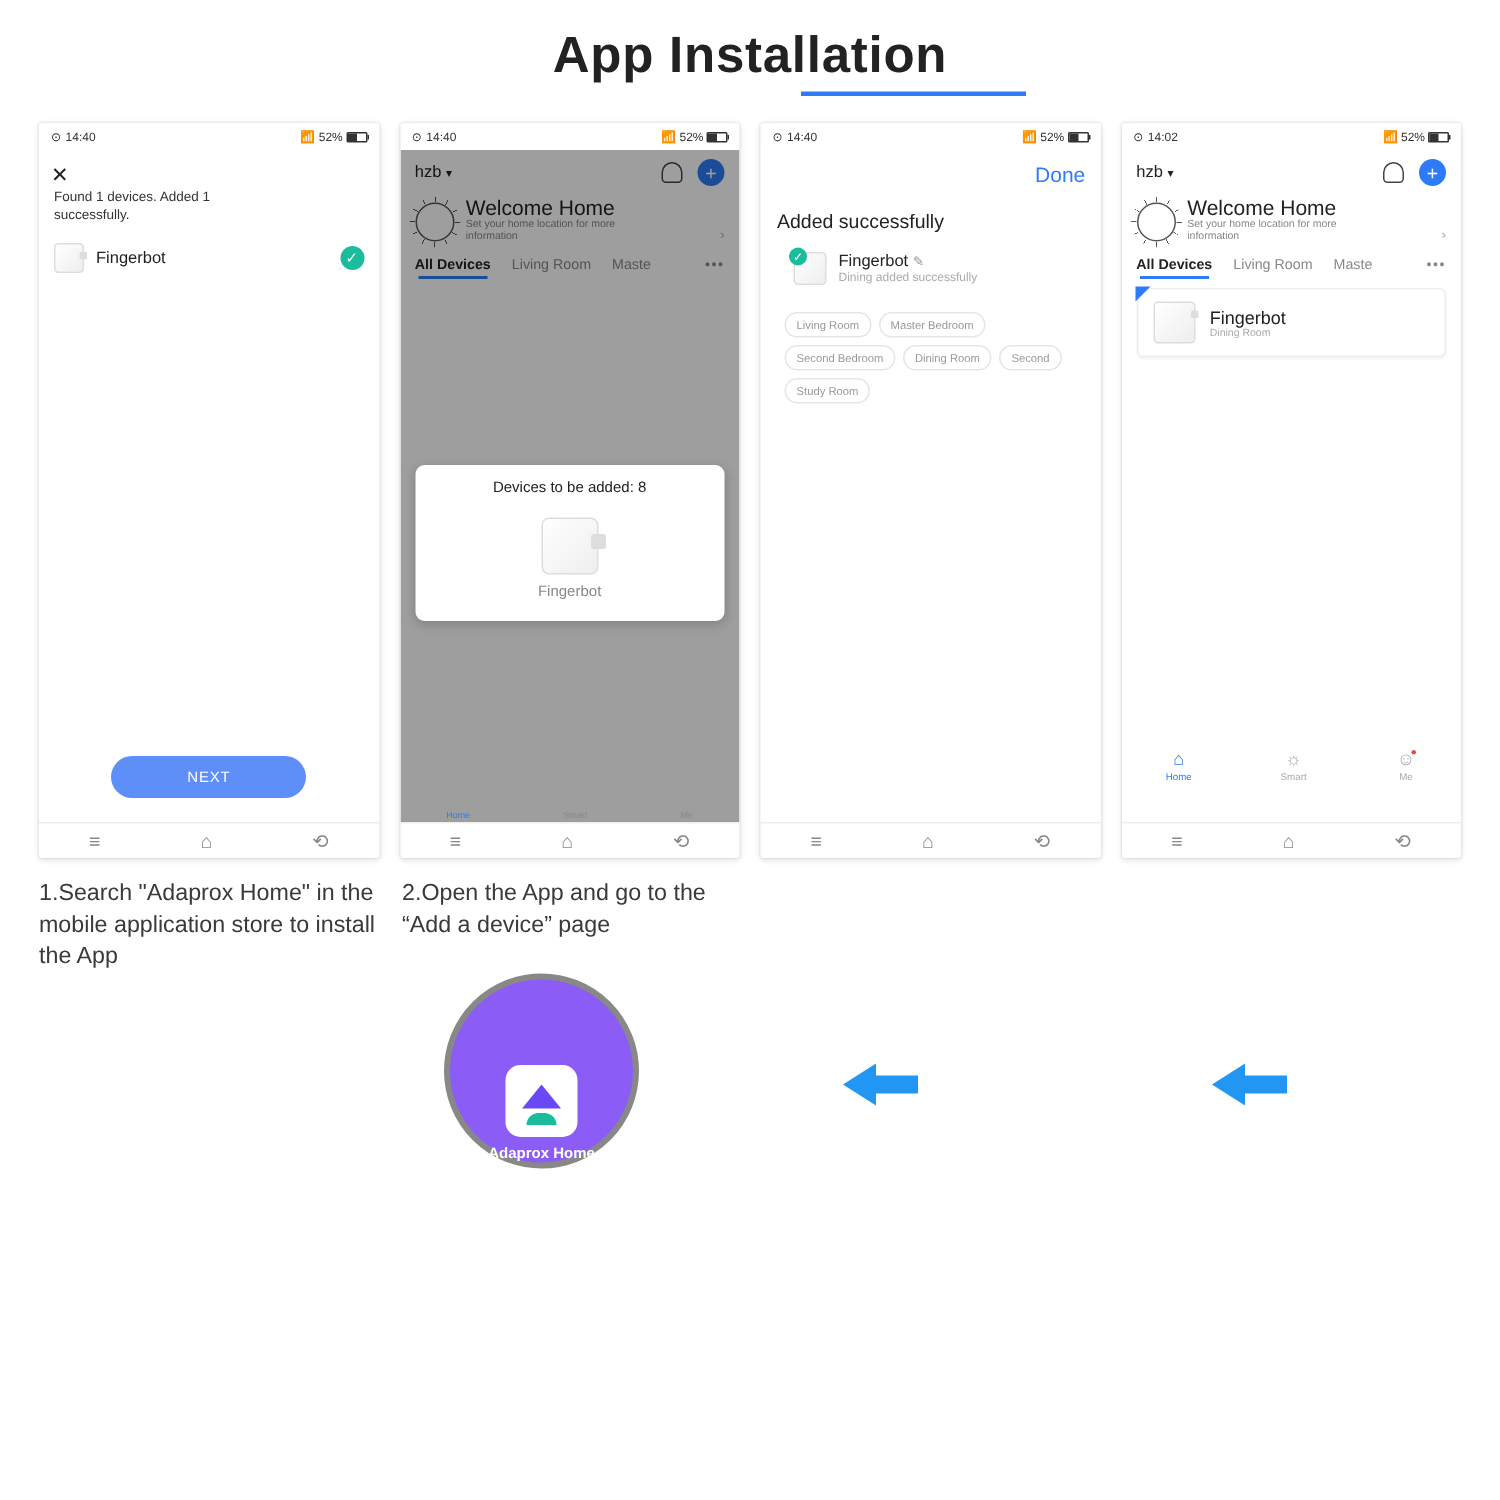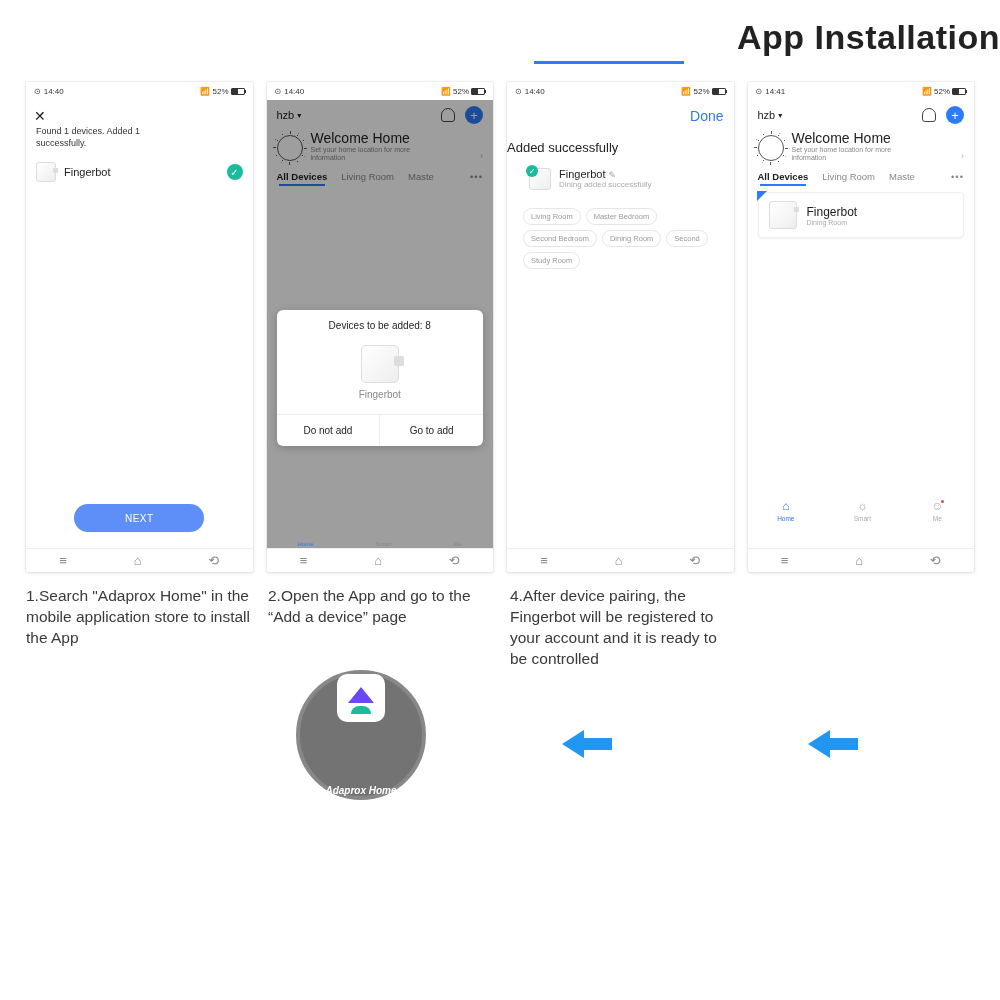--- a/index.html
+++ b/index.html
@@ -1,17 +1,17 @@
 <!DOCTYPE html>
 <html><head>
 <meta charset="utf-8">
 <style>
   * { box-sizing: border-box; margin: 0; padding: 0; }
   body { font-family: -apple-system, "Segoe UI", Arial, sans-serif; background: #fff; width: 1000px; height: 1000px; position: relative; color: #222; }
-  .title { text-align: right; font-size: 34px; font-weight: 700; padding-top: 18px; padding-bottom: 4px; letter-spacing: .5px; }
+  .title { text-align: center; font-size: 34px; font-weight: 700; padding-top: 18px; padding-bottom: 4px; letter-spacing: .5px; }
   .title-underline { width: 150px; height: 3px; background: #2d7bf6; margin: 0 auto 18px auto; margin-left: 534px; }
   .screens { display: flex; gap: 14px; padding: 0 26px; }
   .phone { width: 228px; height: 490px; background: #fff; border-radius: 2px; box-shadow: 0 1px 4px rgba(0,0,0,.12), 0 0 0 1px rgba(0,0,0,.04); position: relative; overflow: hidden; display: flex; flex-direction: column; }
   .statusbar { height: 18px; font-size: 8px; display: flex; justify-content: space-between; align-items: center; padding: 0 8px; color: #333; }
   .status-left { display: flex; align-items: center; gap: 3px; }
   .status-right { display: flex; align-items: center; gap: 2px; }
   .battery { width: 14px; height: 7px; border: 1px solid #333; border-radius: 1px; position: relative; }
   .battery::after { content:""; position:absolute; right:-2px; top:1px; width:1px; height:3px; background:#333; }
   .battery .fill { position:absolute; left:0; top:0; bottom:0; width:50%; background:#333; }
   .navbar { height: 24px; display: flex; justify-content: space-around; align-items: center; border-top: 1px solid #eee; }
@@ -47,21 +47,21 @@
   .modal-title { text-align:center; font-size:10px; padding:10px 0 6px 0; }
   .modal-device { display:flex; flex-direction:column; align-items:center; padding:8px 0 14px 0; gap:6px; }
   .modal-device .dev-icon-lg { width:38px; height:38px; background:linear-gradient(135deg,#fff,#eee); border:1px solid #ddd; border-radius:5px; position:relative; }
   .modal-device .dev-icon-lg::after { content:""; position:absolute; right:-6px; top:10px; width:10px; height:10px; background:#ddd; border-radius:2px; }
   .modal-buttons { display:flex; border-top:1px solid #eee; }
   .modal-buttons div { flex:1; text-align:center; font-size:10px; padding:10px 0; }
   .modal-buttons div:first-child { border-right:1px solid #eee; }
   .tabbar-mini { position:absolute; bottom:0; left:0; right:0; display:flex; justify-content:space-around; font-size:6px; color:#2d7bf6; padding:2px 0; }
   
   .s3-done { position:absolute; top:8px; right:10px; color:#2d7bf6; font-size:14px; }
-  .s3-title { position:absolute; top:40px; left:0; font-size:13px; font-weight:500; }
+  .s3-title { position:absolute; top:40px; left:11px; font-size:13px; font-weight:500; }
   .s3-device { position:absolute; top:68px; left:22px; display:flex; gap:8px; align-items:flex-start; }
   .s3-device .di { width:22px; height:22px; background:linear-gradient(135deg,#fff,#eee); border:1px solid #ddd; border-radius:3px; position:relative; }
   .s3-device .check { position:absolute; left:-4px; top:-4px; width:12px; height:12px; background:#1abc9c; border-radius:50%; color:#fff; font-size:8px; display:flex; align-items:center; justify-content:center; }
   .s3-device .pencil { font-size:9px; color:#999; margin-left:3px; }
   .s3-device .sub { font-size:8px; color:#aaa; }
   .s3-rooms { position:absolute; top:108px; left:16px; right:16px; display:flex; flex-wrap:wrap; gap:5px; }
   .s3-rooms span { font-size:7.5px; color:#999; border:1px solid #e5e5e5; border-radius:10px; padding:3px 7px; }
   
   .s4-card { margin:8px 10px; background:#fff; border:1px solid #eee; border-radius:4px; box-shadow:0 1px 2px rgba(0,0,0,.06); padding:8px 10px; display:flex; gap:10px; align-items:center; position:relative; }
   .s4-card .corner { position:absolute; left:-2px; top:-2px; width:0; height:0; border-top:10px solid #2d7bf6; border-right:10px solid transparent; }
@@ -70,21 +70,21 @@
   .bottom-tabs { position:absolute; bottom:26px; left:0; right:0; display:flex; justify-content:space-around; font-size:6.5px; color:#aaa; }
   .bottom-tabs .bt { display:flex; flex-direction:column; align-items:center; gap:2px; }
   .bottom-tabs .bt.active { color:#2d7bf6; }
   .bt .ic { width:14px; height:14px; display:flex; align-items:center; justify-content:center; font-size:12px; }
   .bt .ic.dot::after { content:""; width:3px; height:3px; background:#e74c3c; border-radius:50%; position:absolute; margin-left:10px; margin-top:-10px; }
   
   .captions { display:flex; gap:14px; padding: 14px 26px 0 26px; }
   .captions div { width:228px; font-size:15.5px; line-height:1.35; color:#3a3a3a; }
   
   .bottom-row { position:relative; height:180px; }
-  .app-bubble { position:absolute; left:296px; top:0px; width:130px; height:130px; background:#737373; border-radius:50%; border:4px solid #888; display:flex; flex-direction:column; align-items:center; justify-content:space-between;font-style:italic; }
+  .app-bubble { position:absolute; left:296px; top:0px; width:130px; height:130px; background:#8b5cf6; border-radius:50%; border:4px solid #888; display:flex; flex-direction:column; align-items:center; justify-content:flex-end; }
   .app-bubble .app-icon { width:48px; height:48px; background:#fff; border-radius:10px; display:flex; align-items:center; justify-content:center; position:relative; }
   .app-bubble .app-icon .arrow-shape { width:0; height:0; border-left:13px solid transparent; border-right:13px solid transparent; border-bottom:16px solid #6a48f5; position:relative; top:-3px; }
   .app-bubble .app-icon .arc { position:absolute; bottom:8px; width:20px; height:8px; background:#1abc9c; border-radius:10px 10px 0 0; }
   .app-bubble .label { color:#fff; font-size:10px; font-weight:700; margin-top:6px; }
   .big-arrow { position:absolute; width:50px; height:28px; }
   .big-arrow .shaft { position:absolute; right:0; top:8px; width:30px; height:12px; background:#2196f3; }
   .big-arrow .head { position:absolute; left:0; top:0; width:0; height:0; border-top:14px solid transparent; border-bottom:14px solid transparent; border-right:22px solid #2196f3; }
   .arrow-3 { left:562px; top:60px; }
   .arrow-4 { left:808px; top:60px; }
 </style>
@@ -163,24 +163,20 @@
         <span>Maste</span>
         <span class="dots">•••</span>
       </div>
       <div class="dim-overlay"></div>
       <div class="modal">
         <div class="modal-title">Devices to be added: 8</div>
         <div class="modal-device">
           <div class="dev-icon-lg"></div>
           <div style="font-size:10px;color:#888;">Fingerbot</div>
         </div>
-        <div class="modal-buttons">
-          <div>Do not add</div>
-          <div>Go to add</div>
-        </div>
       </div>
       <div class="tabbar-mini" style="bottom:-1px;">
         <span>Home</span>
         <span style="color:#888;">Smart</span>
         <span style="color:#888;">Me</span>
       </div>
     </div>
     <div class="navbar">
         <span>≡</span>
         <span>⌂</span>
@@ -227,21 +223,21 @@
         <span>≡</span>
         <span>⌂</span>
         <span>⟲</span>
       </div>
   </div>
 
   <div class="phone">
     <div class="statusbar">
       <div class="status-left">
           <span>⊙</span>
-          <span>14:41</span>
+          <span>14:02</span>
         </div>
       <div class="status-right">
           <span>📶</span>
           <span>52%</span>
           <span class="battery">
             <span class="fill"></span>
           </span>
         </div>
     </div>
     <div class="content">
@@ -294,21 +290,20 @@
         <span>⌂</span>
         <span>⟲</span>
       </div>
   </div>
 
 </div>
 
 <div class="captions">
   <div>1.Search "Adaprox Home" in the mobile application store to install the App</div>
   <div>2.Open the App and go to the “Add a device” page</div>
-  <div>4.After device pairing, the Fingerbot will be registered to your account and it is ready to be controlled</div>
 </div>
 
 <div class="bottom-row">
   <div class="app-bubble">
     <div class="app-icon">
       <div class="arrow-shape"></div>
         <div class="arc"></div>
     </div>
     <div class="label">Adaprox Home</div>
   </div>

